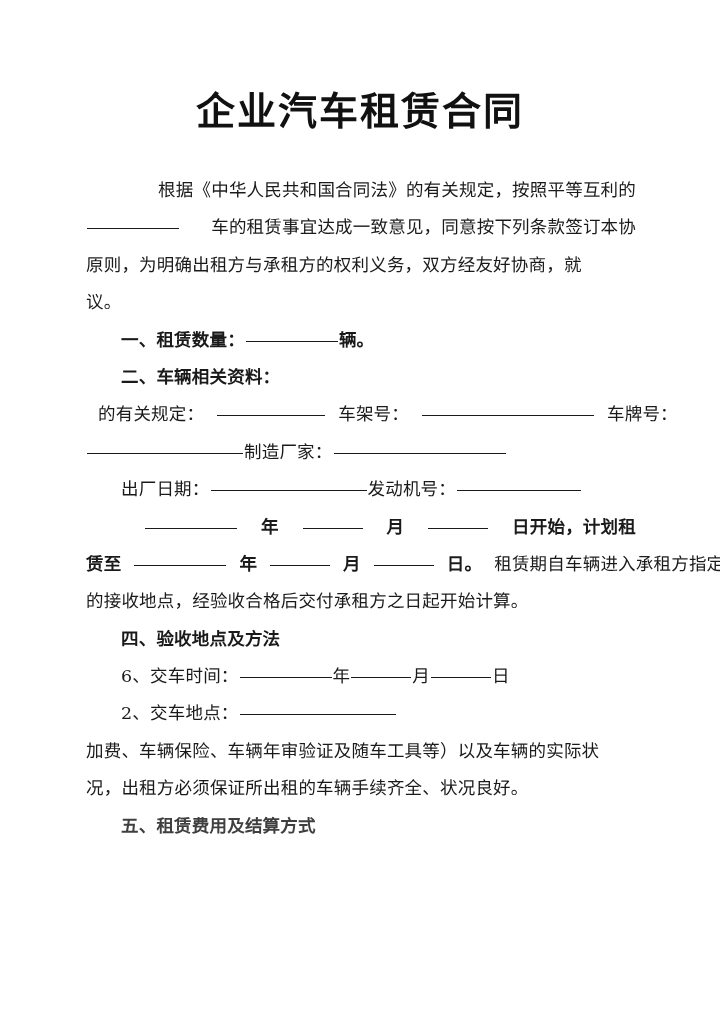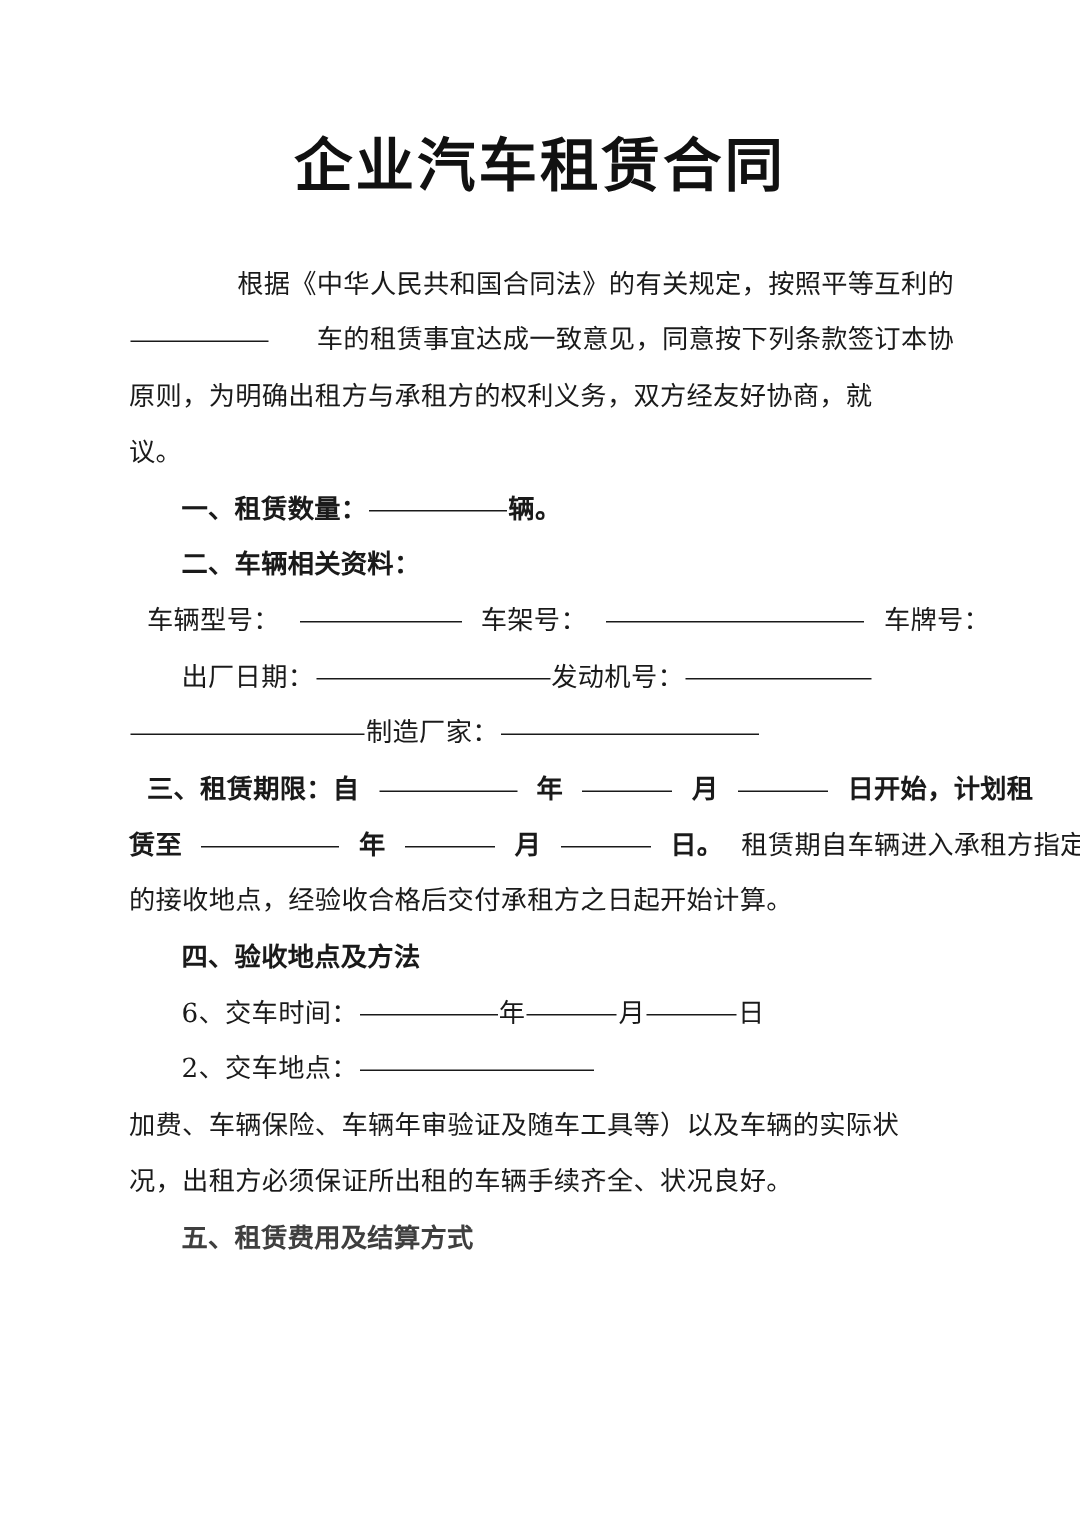--- a/index.html
+++ b/index.html
@@ -125,38 +125,37 @@
     <div class="line">
       <span class="indent-2"></span><span class="b">一、租赁数量：</span><span class="ul w6"></span><span class="b">辆。</span>
     </div>
 
     <div class="line">
       <span class="indent-2"></span><span class="b">二、车辆相关资料：</span>
     </div>
 
     <div class="line just">
       <span class="ch indent-2"></span>
-      <span class="ch">车辆型号：</span>
+      <span class="ch">的有关规定：</span>
       <span class="ch"><span class="ul w7"></span></span>
       <span class="ch">车架号：</span>
       <span class="ch"><span class="ul w11"></span></span>
       <span class="ch">车牌号：</span>
     </div>
 
     <div class="line">
+      <span class="ul w10"></span><span>制造厂家：</span><span class="ul w11"></span>
+    </div>
+
+    <div class="line">
       <span class="indent-2"></span><span>出厂日期：</span><span class="ul w10"></span><span>发动机号：</span><span class="ul w8"></span>
     </div>
 
-    <div class="line">
-      <span class="ul w10"></span><span>制造厂家：</span><span class="ul w11"></span>
-    </div>
-
     <div class="line just">
       <span class="ch indent-2"></span>
-      <span class="ch b">三、租赁期限：自</span>
       <span class="ch"><span class="ul w6"></span></span>
       <span class="ch b">年</span>
       <span class="ch"><span class="ul w4"></span></span>
       <span class="ch b">月</span>
       <span class="ch"><span class="ul w4"></span></span>
       <span class="ch b">日开始，计划租</span>
     </div>
 
     <div class="line just">
       <span class="ch b">赁至</span>

